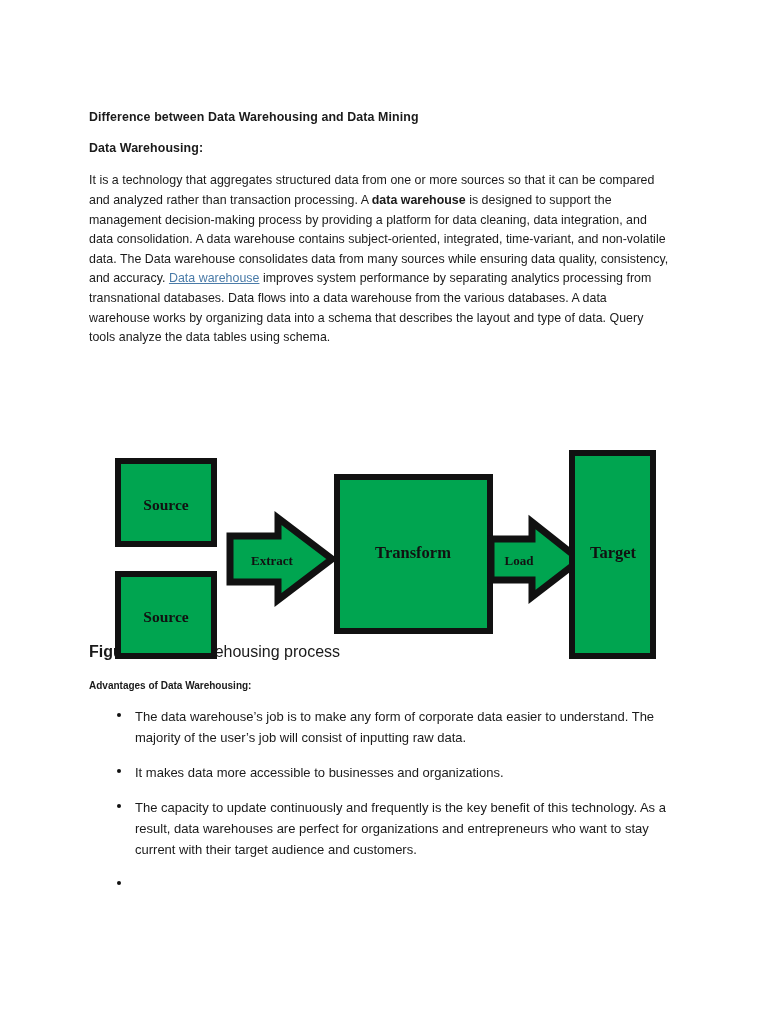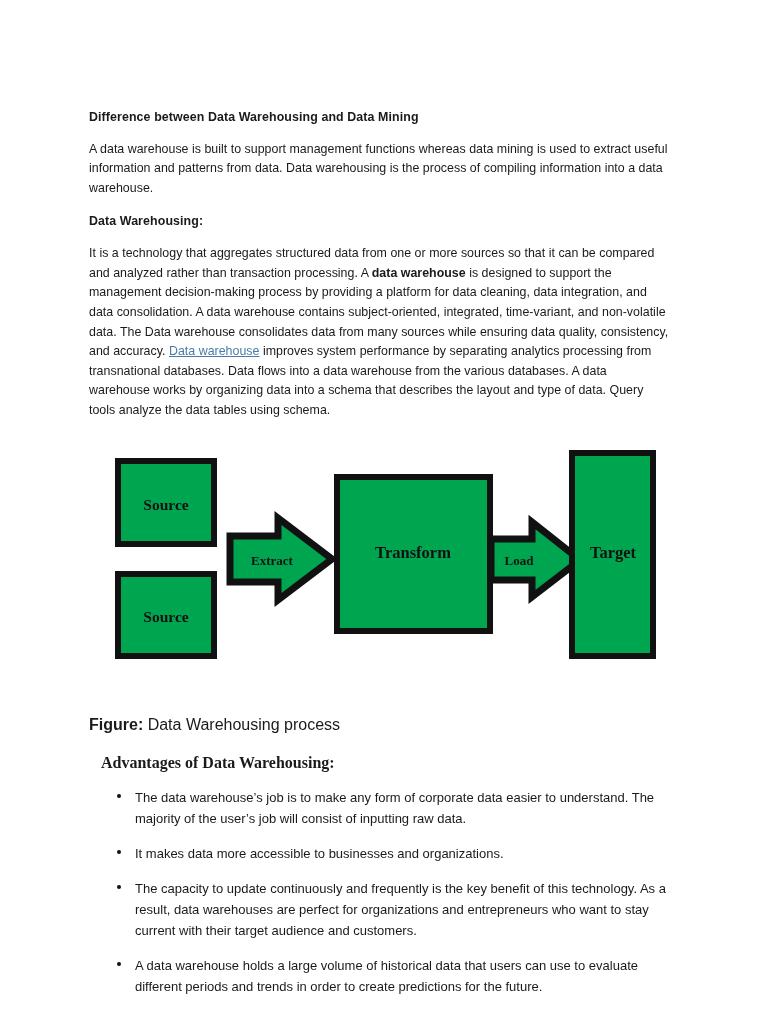--- a/index.html
+++ b/index.html
@@ -54,25 +54,24 @@
     color: #4a7ba8;
     text-decoration: underline;
   }
   .figure-caption {
     font-size: 16px;
     line-height: 1.5;
     margin: 0 0 15px 0;
   }
   .figure-caption .cap-label { font-weight: bold; }
   .adv-heading {
-    font-size: 16px;
+    font-size: 10px;
     font-weight: bold;
-    margin: 0 0 13px 12px;
+    margin: 0 0 13px 0;
     line-height: 1.4;
-    font-family: Liberation Serif, serif;
   }
   ul.adv-list {
     margin: 0;
     padding: 0;
     list-style: none;
   }
   ul.adv-list li {
     position: relative;
     font-size: 13px;
     line-height: 1.62;
@@ -107,21 +106,20 @@
 </style>
 </head>
 <body>
 
 <div class="page">
 
   <div class="content">
 
     <h1 class="doc-heading">Difference between Data Warehousing and Data Mining</h1>
 
-    <p class="body-text">A data warehouse is built to support management functions whereas data mining is used to extract useful information and patterns from data. Data warehousing is the process of compiling information into a data warehouse.</p>
 
     <h2 class="sub-heading">Data Warehousing:</h2>
 
     <p class="body-text">
       <span>It is a technology that aggregates structured data from one or more sources so that it can be compared and analyzed rather than transaction processing. A </span><b>data warehouse</b><span> is designed to support the management decision-making process by providing a platform for data cleaning, data integration, and data consolidation. A data warehouse contains subject-oriented, integrated, time-variant, and non-volatile data. The Data warehouse consolidates data from many sources while ensuring data quality, consistency, and accuracy. </span><a class="inline-link" href="#">Data warehouse</a><span> improves system performance by separating analytics processing from transnational databases. Data flows into a data warehouse from the various databases. A data warehouse works by organizing data into a schema that describes the layout and type of data. Query tools analyze the data tables using schema.</span>
     </p>
 
     <div style="height:278px"></div>
 
     <p class="figure-caption">
@@ -138,21 +136,20 @@
       <li>
         <span class="bullet-dot"></span>
         <span>It makes data more accessible to businesses and organizations.</span>
       </li>
       <li>
         <span class="bullet-dot"></span>
         <span>The capacity to update continuously and frequently is the key benefit of this technology. As a result, data warehouses are perfect for organizations and entrepreneurs who want to stay current with their target audience and customers.</span>
       </li>
       <li>
         <span class="bullet-dot"></span>
-        <span> A data warehouse holds a large volume of historical data that users can use to evaluate different periods and trends in order to create predictions for the future.</span>
       </li>
     </ul>
 
   </div>
 
   <div class="diagram">
     <svg width="560" height="230" viewBox="0 0 560 230" xmlns="http://www.w3.org/2000/svg">
 
       <g>
         <rect x="8" y="20" width="96" height="83" fill="#00a550" stroke="#111111" stroke-width="6"></rect>

